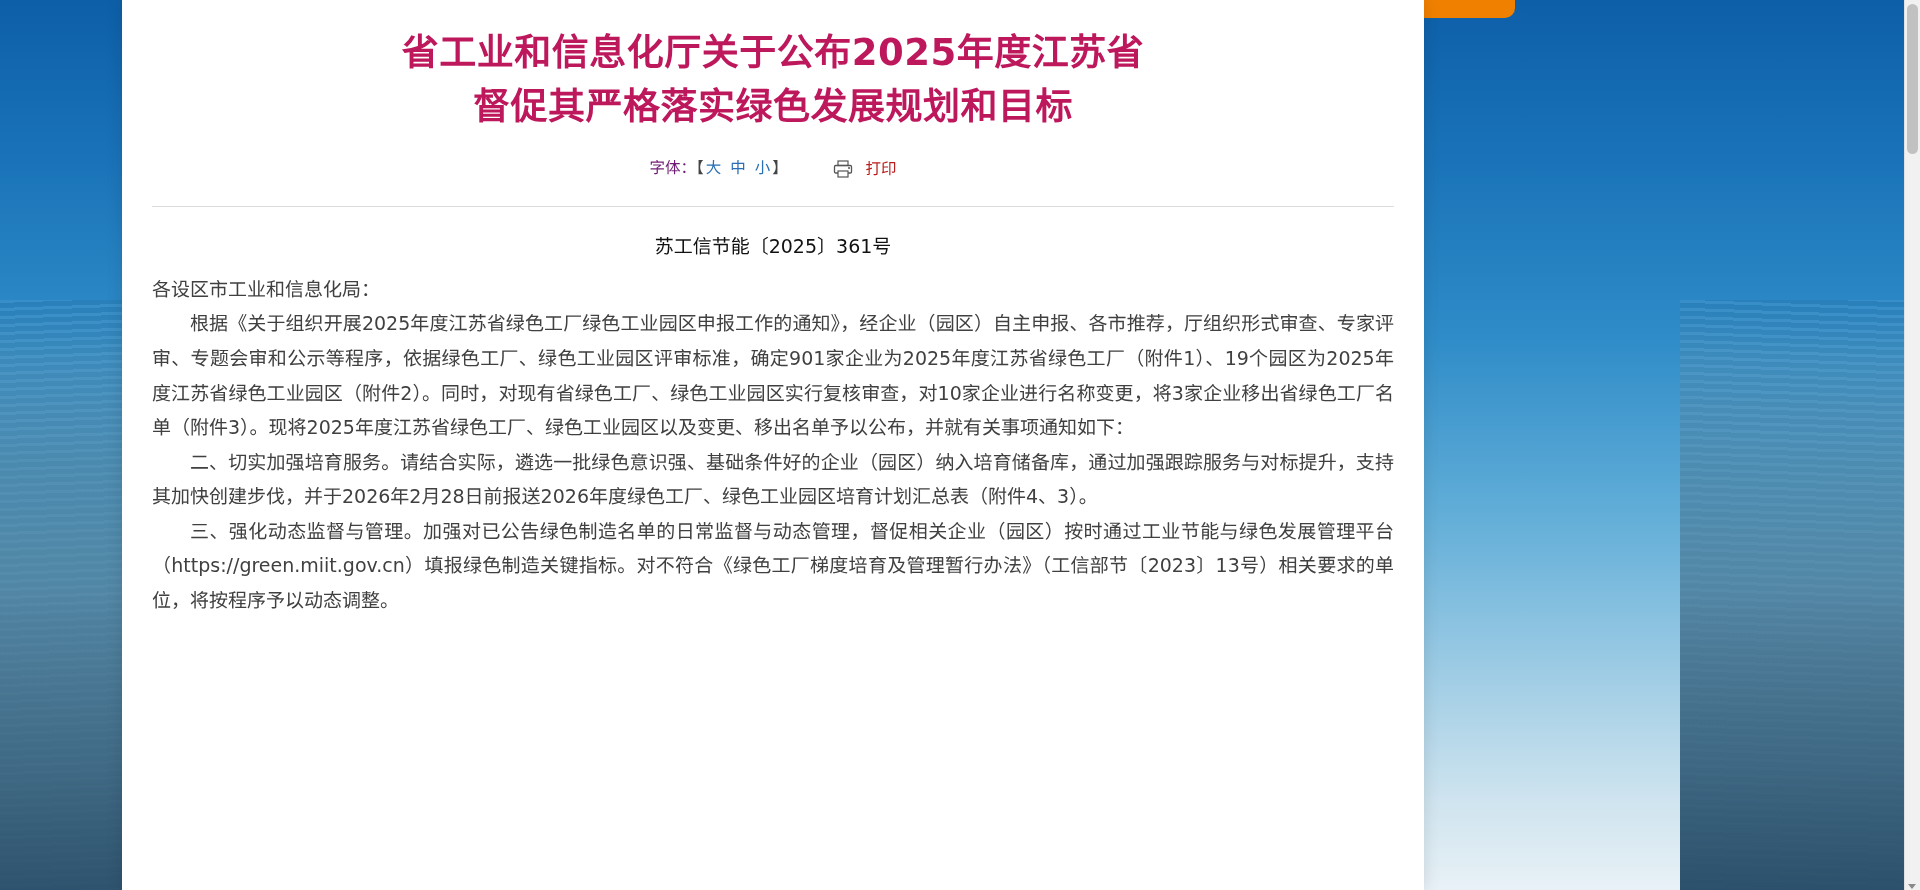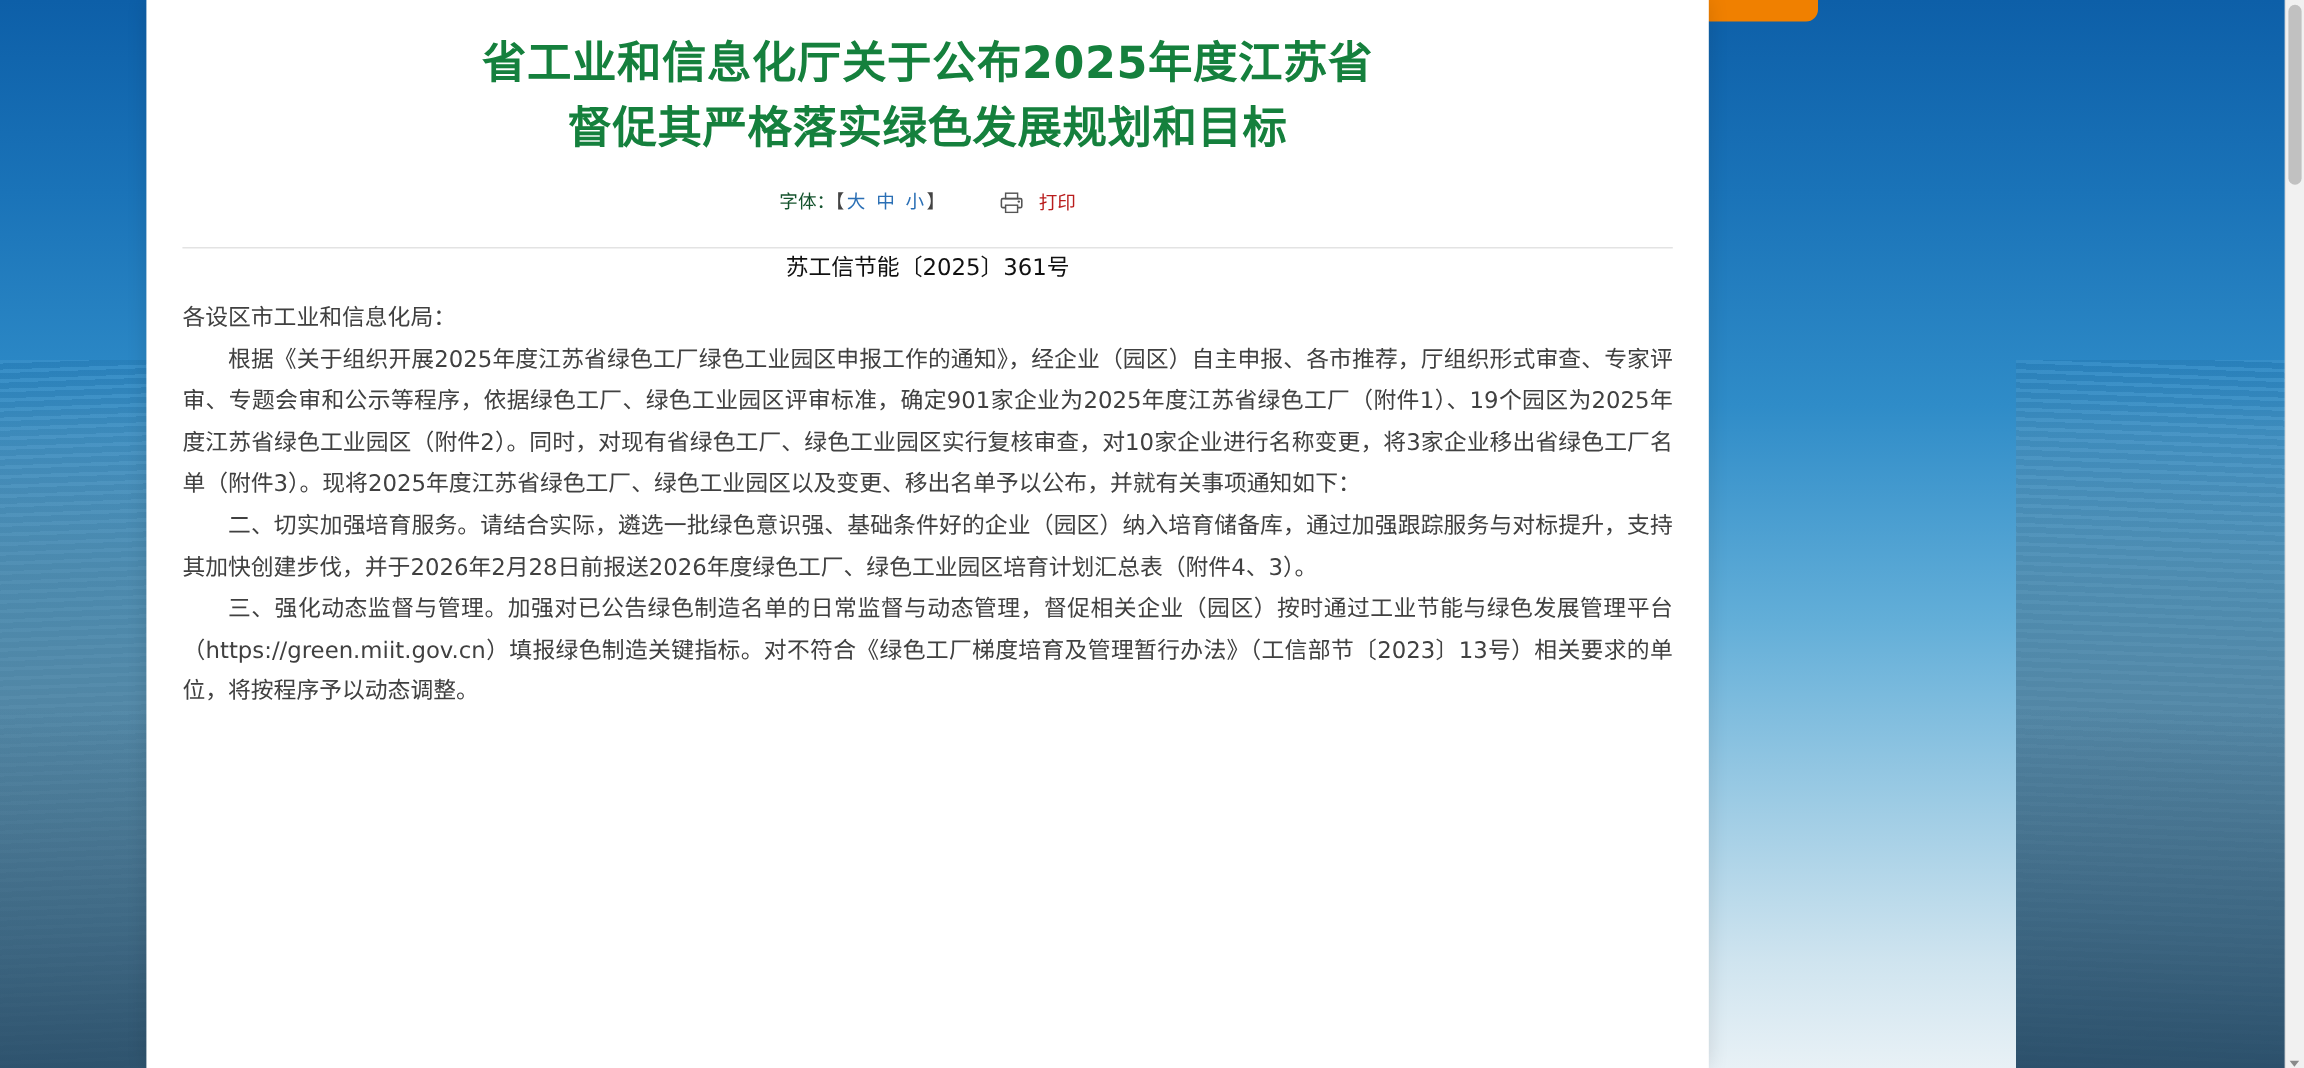--- a/index.html
+++ b/index.html
@@ -71,21 +71,21 @@
   }
 
   #doc-title {
     margin: 0;
     padding: 26px 70px 0 70px;
     text-align: center;
     font-family: "DejaVu Sans", "Liberation Sans", sans-serif;
     font-size: 37px;
     line-height: 1.45;
     font-weight: 700;
-    color: #15803d;
+    color: #be185d;
     letter-spacing: 0.5px;
   }
 
   #meta-row {
     margin-top: 34px;
     text-align: center;
     font-size: 15.5px;
     color: #555;
     font-family: "DejaVu Sans", "Liberation Sans", sans-serif;
   }
@@ -94,21 +94,21 @@
   #meta-row .gap-b { display: inline-block; width: 48px; }
   .mono { font-family: "DejaVu Sans Mono", "Liberation Mono", monospace; font-size: 14.5px; }
 
   #tools-row {
     margin-top: 22px;
     text-align: center;
     font-size: 15.5px;
     color: #444;
     font-family: "DejaVu Sans", "Liberation Sans", sans-serif;
   }
-  #tools-row .font-label { color: #14532d; }
+  #tools-row .font-label { color: #701a75; }
   .size-link { color: #2a6fb5; cursor: pointer; padding: 0 2px; }
   #print-group {
     display: inline-block;
     margin-left: 40px;
     color: #b91c1c;
     cursor: pointer;
     vertical-align: middle;
   }
   .printer-icon {
     display: inline-block;
@@ -116,20 +116,21 @@
     margin-right: 8px;
   }
 
   #divider {
     margin: 24px 30px 0 30px;
     height: 1px;
     background: #dcdcdc;
   }
 
   #doc-number {
+    margin-top: 24px;
     text-align: center;
     font-size: 19px;
     color: #111;
     font-family: "DejaVu Sans", "Liberation Sans", sans-serif;
   }
 
   #doc-body {
     margin-top: 14px;
     padding: 0 30px 20px 30px;
     font-family: "DejaVu Sans", "Liberation Sans", sans-serif;

